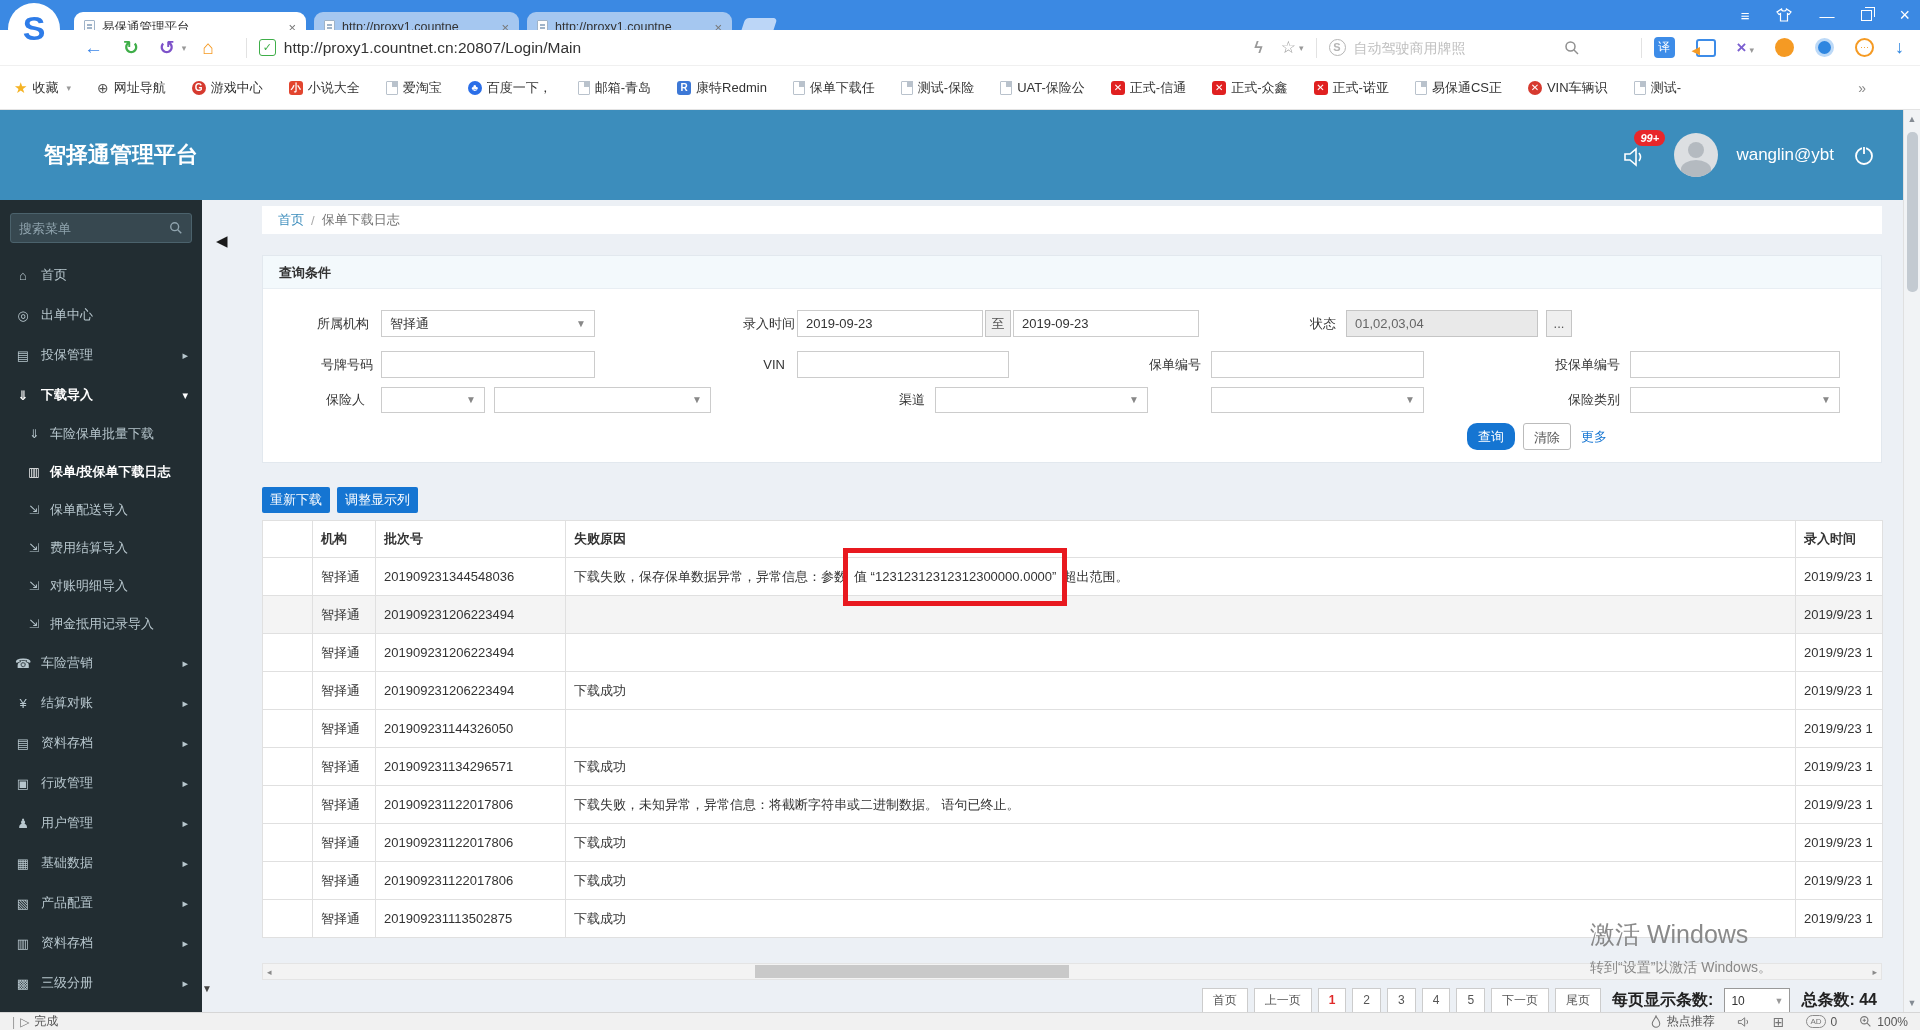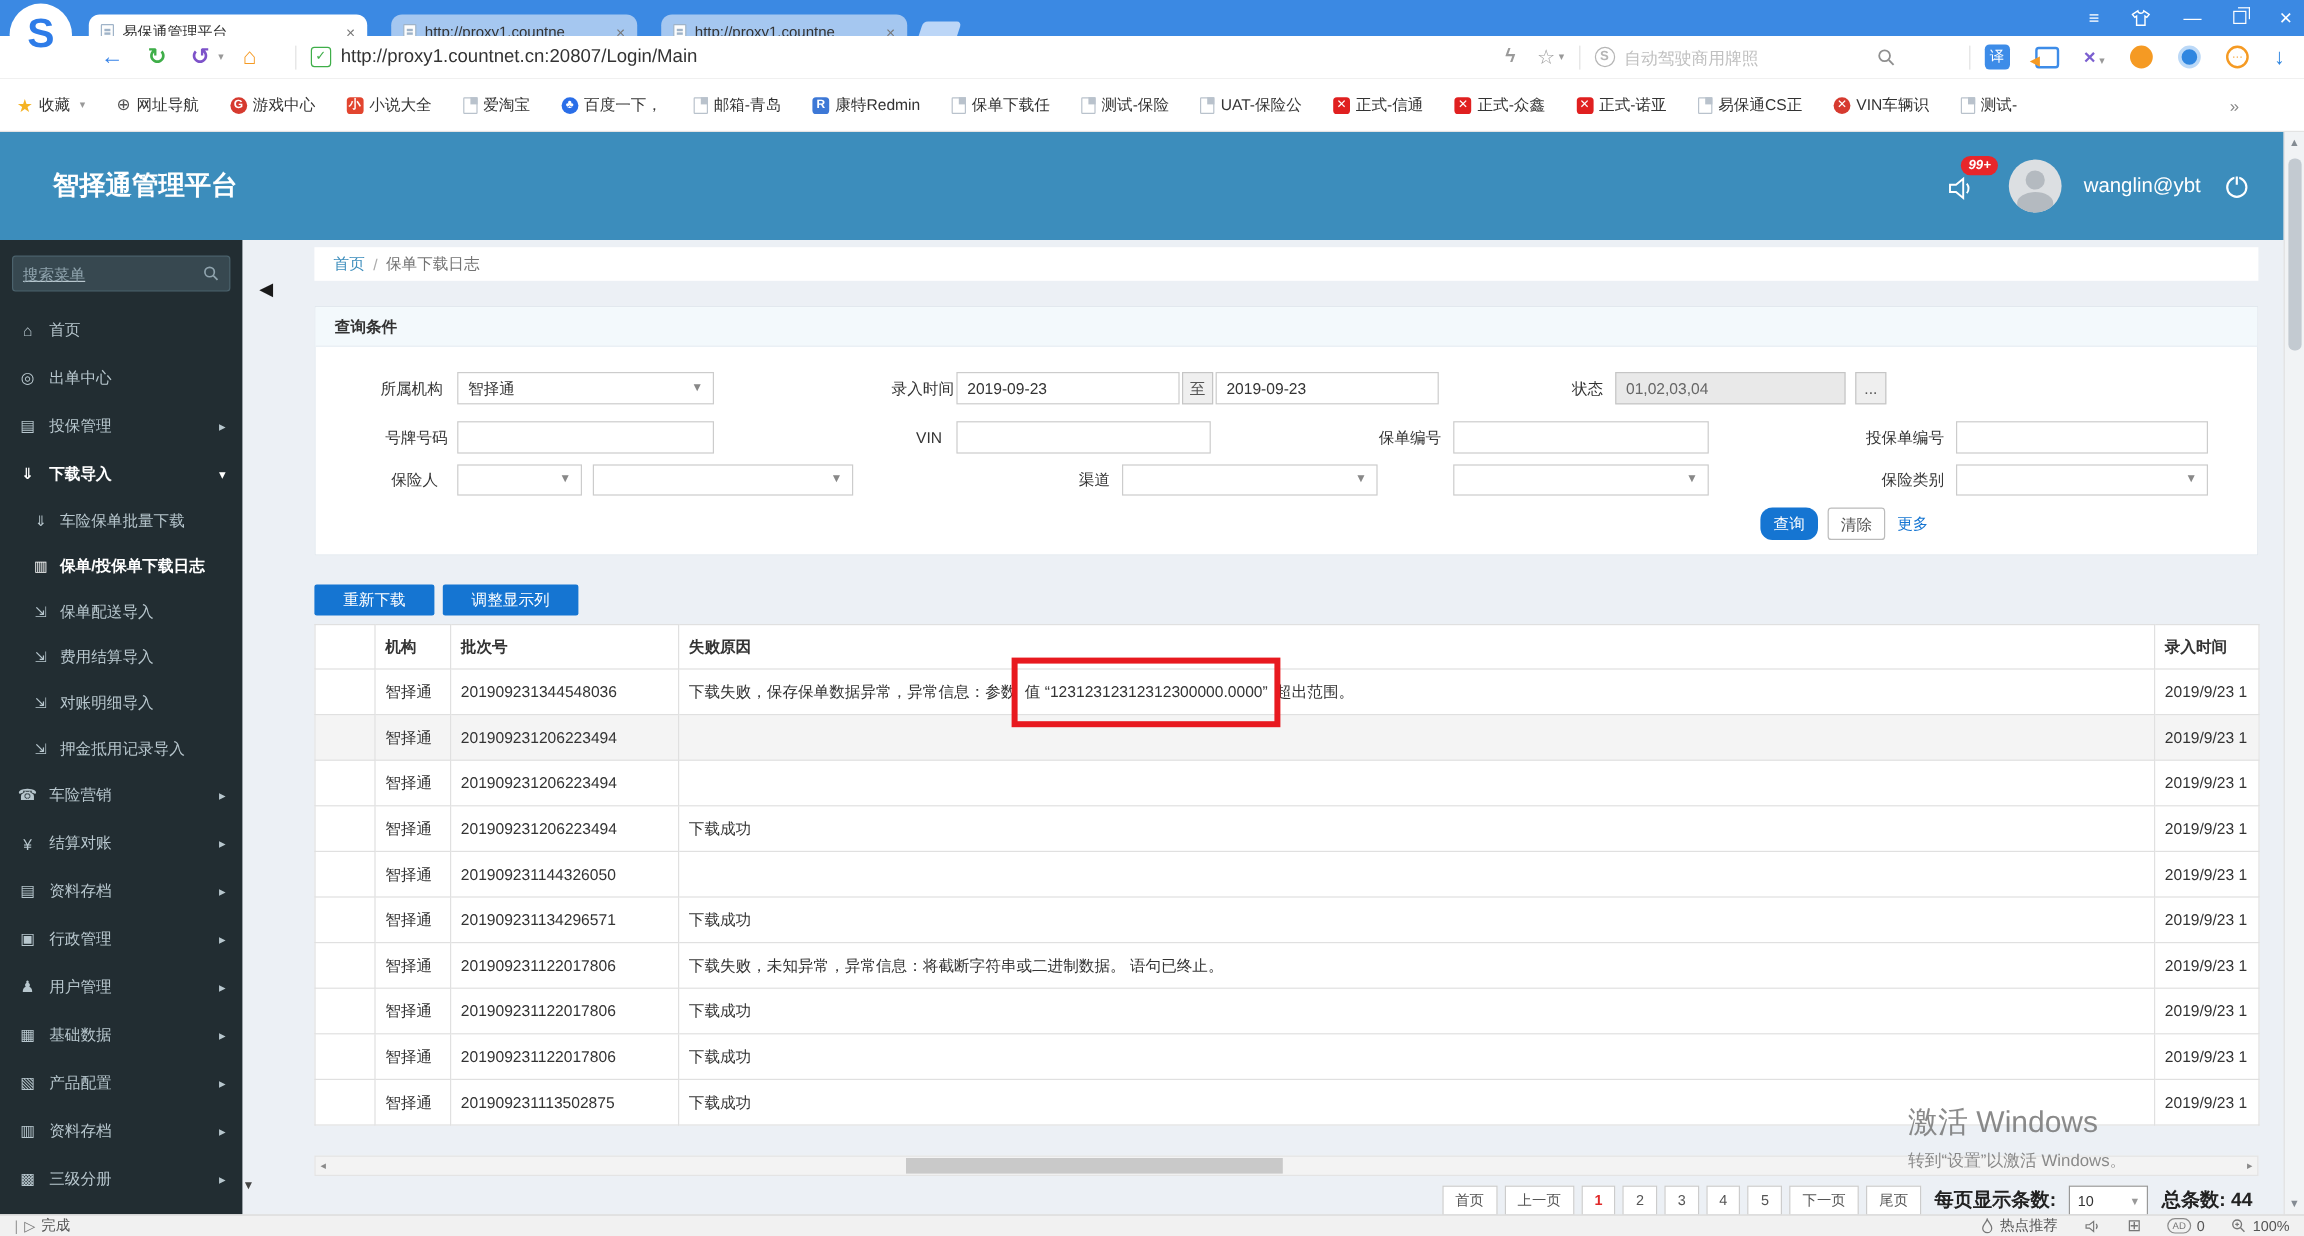--- a/index.html
+++ b/index.html
@@ -8,21 +8,21 @@
   font-family: "Liberation Sans", "DejaVu Sans", sans-serif; background: #fff;
 }
 
 
 #tabbar { position: absolute; top: 0; left: 0; width: 1920px; height: 30px; background: #3b89e3; }
 #logo { position: absolute; top: 3px; left: 8px; width: 52px; height: 52px; border-radius: 50%;
   background: #fff; color: #2e7ce8; font-weight: bold; font-size: 34px; text-align: center; line-height: 50px; z-index: 20; }
 #tabs { position: absolute; left: 74px; top: 0; height: 42px; display: flex; align-items: flex-end; }
 .tab { height: 30px; display: flex; align-items: center; padding: 0 10px; border-radius: 9px 9px 0 0; font-size: 12.5px; gap: 7px; }
 .tab.active { background: #fff; color: #333; width: 232px; }
-.tab.inactive { background: #a5c7f0; color: #333; width: 205px; margin-left: 20px; }
+.tab.inactive { background: #a5c7f0; color: #333; width: 205px; margin-left: 8px; }
 .tab-title { white-space: nowrap; overflow: hidden; flex: 1; }
 .tab-close { color: #777; font-size: 13px; }
 .doc-ic { width: 11px; height: 14px; background: #fdfdfd; border: 1px solid #9fb3c8; border-radius: 1px; position: relative; flex: none; }
 .doc-ic::after { content: ""; position: absolute; left: 2px; top: 3px; width: 5px; height: 1.5px; background: #9fb3c8; box-shadow: 0 3px 0 #9fb3c8, 0 6px 0 #9fb3c8; }
 #newtab { width: 32px; height: 21px; margin: 0 0 3px 10px; background: #bcd6f7; transform: skewX(-18deg); border-radius: 4px; }
 #winctl { position: absolute; right: 10px; top: 0; height: 30px; display: flex; align-items: center; gap: 27px; color: #fff; z-index: 5; }
 #winctl .wbtn { font-size: 15px; line-height: 1; }
 .restore-ic { width: 11px; height: 11px; border: 1.5px solid #fff; position: relative; display: inline-block; }
 .restore-ic::before { content: ""; position: absolute; right: -4px; top: -4px; width: 9px; height: 9px; border: 1.5px solid #fff; border-left: 0; border-bottom: 0; }
 
@@ -62,21 +62,21 @@
 .badge { position: absolute; top: -10px; left: 12px; background: #e8262a; color: #fff; font-size: 11px; font-weight: bold;
   border-radius: 9px; padding: 1px 6px; line-height: 14px; font-style: italic; }
 #avatar { width: 44px; height: 44px; border-radius: 50%; background: #dcdfe2; position: relative; overflow: hidden; }
 #avatar::before { content: ""; position: absolute; left: 14px; top: 9px; width: 16px; height: 16px; border-radius: 50%; background: #b4bac0; }
 #avatar::after { content: ""; position: absolute; left: 7px; top: 27px; width: 30px; height: 18px; border-radius: 50% 50% 0 0; background: #b4bac0; }
 #username { color: #fff; font-size: 17px; }
 
 
 #sidebar { position: absolute; top: 90px; left: 0; width: 202px; height: 812px; background: #222d32; color: #b8c7ce; font-size: 13px; }
 #sb-search { margin: 13px 10px 12px 10px; height: 30px; background: #374850; border: 1px solid #4b626c; border-radius: 3px;
-  display: flex; align-items: center; padding: 0 8px; text-decoration: underline; }
+  display: flex; align-items: center; padding: 0 8px; }
 #sb-search input { flex: 1; background: transparent; border: 0; outline: none; color: #ccc; font-size: 13px; font-family: inherit; width: 120px; }
 #sb-search input::placeholder { color: #90a4ae; }
 .sitem { height: 40px; display: flex; align-items: center; padding: 0 14px; position: relative; }
 .sitem .sicon { width: 18px; text-align: center; margin-right: 9px; font-size: 13px; }
 .sitem .chev { position: absolute; right: 14px; font-size: 11px; }
 .sitem.open, .sub.active { color: #fff; font-weight: bold; }
 .sub { height: 38px; display: flex; align-items: center; padding: 0 14px 0 26px; }
 .sub .sicon { width: 16px; text-align: center; margin-right: 8px; font-size: 12px; }
 #sb-downarrow { position: absolute; left: 202px; top: 873px; color: #444; font-size: 10px; }
 
@@ -98,21 +98,21 @@
 .qsel .caret { float: right; color: #888; font-size: 10px; }
 .qsep, .qdots { position: absolute; height: 27px; border: 1px solid #c5c5c5; background: #efefef; text-align: center;
   line-height: 25px; font-size: 13px; color: #555; }
 .disabled-input { background: #e9e9e9 !important; border-color: #c5c5c5 !important; color: #666 !important; }
 .qbtn { position: absolute; height: 27px; line-height: 27px; font-size: 13px; text-align: center; border-radius: 3px; }
 .btn-primary { background: #1575d2; color: #fff; border-radius: 10px; }
 .btn-ghost { background: #fff; color: #555; border: 1px solid #bbb; }
 .more-link { position: absolute; color: #1575d2; font-size: 13px; line-height: 22px; }
 
 #actions { position: absolute; left: 60px; top: 287px; display: flex; gap: 7px; }
-.act-btn { height: 26px; line-height: 26px; padding: 0 24px; background: #1575d2; color: #fff; font-size: 13px; border-radius: 2px; }
+.act-btn { height: 26px; line-height: 26px; padding: 0 8px; background: #1575d2; color: #fff; font-size: 13px; border-radius: 2px; }
 
 #logtable { position: absolute; left: 60px; top: 320px; width: 1620px; border-collapse: collapse; table-layout: fixed;
   background: #fff; font-size: 13px; color: #333; }
 #logtable th, #logtable td { border: 1px solid #e0e0e0; padding: 0 8px; text-align: left; white-space: nowrap; }
 #logtable th { height: 37px; font-weight: bold; background: #fff; }
 #logtable td { height: 38px; }
 #logtable tr.alt td { background: #f4f4f4; }
 .c-time { overflow: hidden; }
 .redbox { position: relative; padding: 0 5px; margin: 0 2px; display: inline-block; }
 .redbox::after { content: ""; position: absolute; left: -6px; right: -6px; top: -20px; bottom: -20px;

